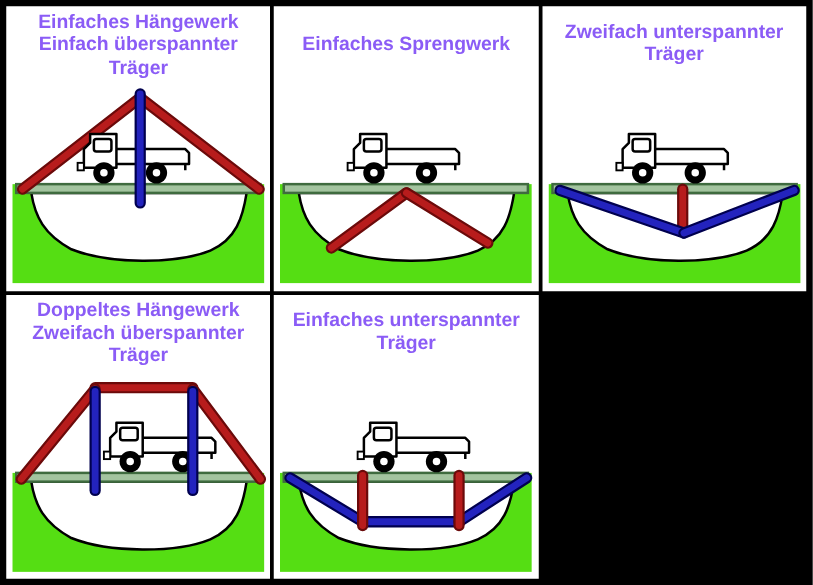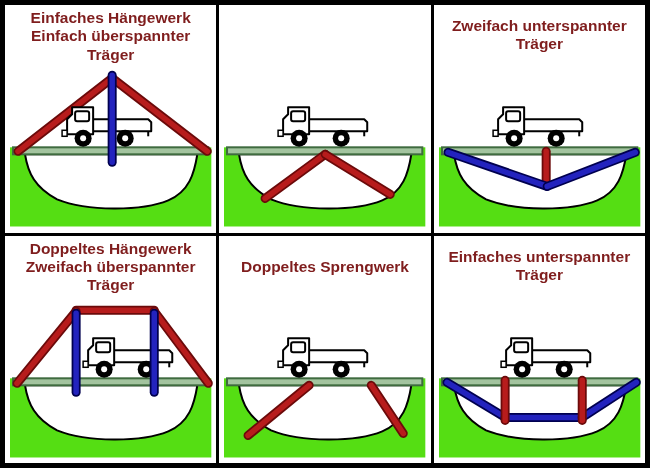--- a/index.html
+++ b/index.html
@@ -6,21 +6,21 @@
   .board{
     width:650px;height:468px;box-sizing:border-box;
     background:#000;border:5px solid #000;
     display:grid;grid-template-columns:1fr 1fr 1fr;grid-template-rows:1fr 1fr;gap:3px;
     font-family:"Liberation Sans",sans-serif;
   }
   .cell{background:#fff;position:relative;overflow:hidden;}
   svg.diagram{position:absolute;left:0;top:0;width:100%;height:100%;display:block;}
   .title{
     position:absolute;left:0;right:0;text-align:center;
-    font-weight:bold;font-size:15.5px;line-height:1.18;color:#7f1d1d;
+    font-weight:bold;font-size:15.5px;line-height:1.18;color:#8b5cf6;
     white-space:pre-line;pointer-events:none;
   }
   .t1{top:22px}.t2{top:12px}.t3{top:4px}
 </style>
 </head>
 <body>
 
 <svg width="0" height="0" style="position:absolute" aria-hidden="true">
   <defs>
     <g id="truck">
@@ -72,20 +72,21 @@
       <g>
         <line x1="106" y1="149" x2="46" y2="193" stroke="#6B0A0A" stroke-width="9" stroke-linecap="round"></line>
         <line x1="106" y1="149" x2="46" y2="193" stroke="#B71C1C" stroke-width="5.5" stroke-linecap="round"></line>
       </g>
       <g>
         <line x1="106" y1="149" x2="171" y2="189" stroke="#6B0A0A" stroke-width="9" stroke-linecap="round"></line>
         <line x1="106" y1="149" x2="171" y2="189" stroke="#B71C1C" stroke-width="5.5" stroke-linecap="round"></line>
       </g>
       <use href="#truck" transform="translate(57,100)"></use>
     </svg>
+    <div class="title t1">Einfaches Sprengwerk</div>
   </div>
 
   <div class="cell">
     <svg class="diagram" viewBox="0 0 211 227" preserveAspectRatio="none">
       <use href="#terrain"></use>
       <g>
         <line x1="112" y1="146" x2="112" y2="180" stroke="#6B0A0A" stroke-width="9" stroke-linecap="round"></line>
         <line x1="112" y1="146" x2="112" y2="180" stroke="#B71C1C" stroke-width="5.5" stroke-linecap="round"></line>
       </g>
       <g>
@@ -125,35 +126,20 @@
       <g>
         <line x1="149" y1="77" x2="149" y2="156" stroke="#00004F" stroke-width="9" stroke-linecap="round"></line>
         <line x1="149" y1="77" x2="149" y2="156" stroke="#2323BE" stroke-width="5.5" stroke-linecap="round"></line>
       </g>
     </svg>
     <div class="title t3">Doppeltes Hängewerk
 Zweifach überspannter
 Träger</div>
   </div>
 
-  <div class="cell">
-    <svg class="diagram" viewBox="0 0 211 227" preserveAspectRatio="none">
-      <use href="#terrain"></use>
-      <g>
-        <line x1="90" y1="149" x2="29" y2="199" stroke="#6B0A0A" stroke-width="9" stroke-linecap="round"></line>
-        <line x1="90" y1="149" x2="29" y2="199" stroke="#B71C1C" stroke-width="5.5" stroke-linecap="round"></line>
-      </g>
-      <g>
-        <line x1="152" y1="149" x2="184" y2="197" stroke="#6B0A0A" stroke-width="9" stroke-linecap="round"></line>
-        <line x1="152" y1="149" x2="184" y2="197" stroke="#B71C1C" stroke-width="5.5" stroke-linecap="round"></line>
-      </g>
-      <use href="#truck" transform="translate(57,100)"></use>
-    </svg>
-    <div class="title t1">Doppeltes Sprengwerk</div>
-  </div>
 
   <div class="cell">
     <svg class="diagram" viewBox="0 0 211 227" preserveAspectRatio="none">
       <use href="#terrain"></use>
       <g>
         <line x1="13" y1="146" x2="71" y2="181" stroke="#00004F" stroke-width="9" stroke-linecap="round"></line>
         <line x1="13" y1="146" x2="71" y2="181" stroke="#2323BE" stroke-width="5.5" stroke-linecap="round"></line>
       </g>
       <g>
         <line x1="71" y1="181" x2="148" y2="181" stroke="#00004F" stroke-width="9" stroke-linecap="round"></line>

